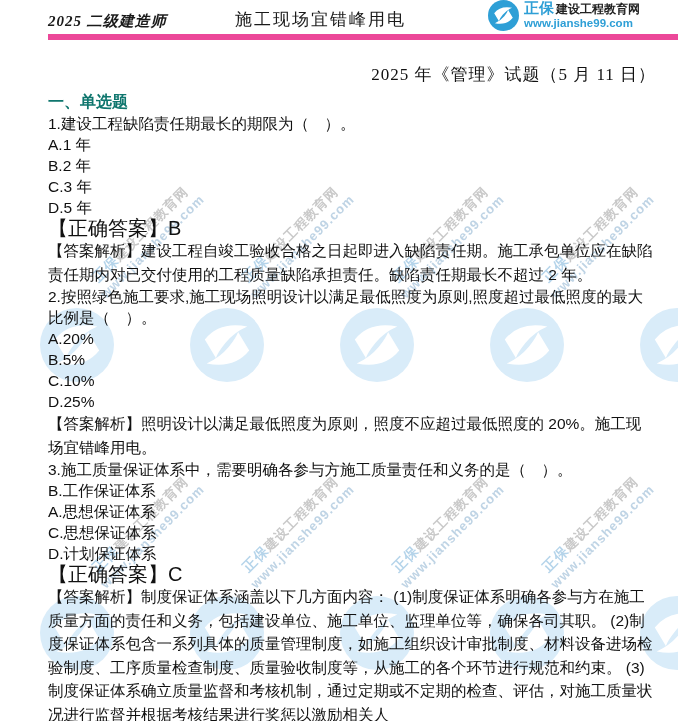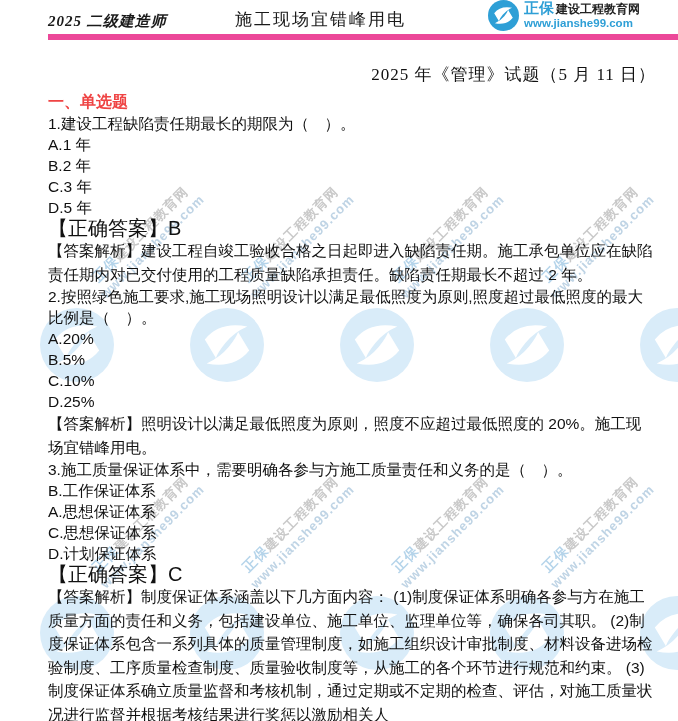--- a/index.html
+++ b/index.html
@@ -50,21 +50,21 @@
   .brand-site { color: #2e9fd6; font-size: 11.5px; font-weight: bold; }
 
   
   .content { position: relative; z-index: 1; padding: 0 22px 0 48px; }
   .doc-title {
     margin: 22px 0 0 0; text-align: right;
     font-family: "Liberation Serif", "DejaVu Serif", serif;
     font-size: 17px; font-weight: normal; color: #111; letter-spacing: 1px;
     line-height: 26px;
   }
-  .section-heading { font-size: 16px; font-weight: bold; line-height: 22px; margin: 3px 0 0 0; color: #ef4444; }
+  .section-heading { font-size: 16px; font-weight: bold; line-height: 22px; margin: 3px 0 0 0; color: #0f766e; }
   p { margin: 0; }
   .stem   { font-size: 15.5px; line-height: 21px; }
   .opt    { font-size: 15.5px; line-height: 21px; }
   .ans    { font-size: 20px; line-height: 21px; }
   .para   { font-size: 15.5px; line-height: 23.5px; }
 </style>
 </head>
 <body>
 
 <div class="page">

